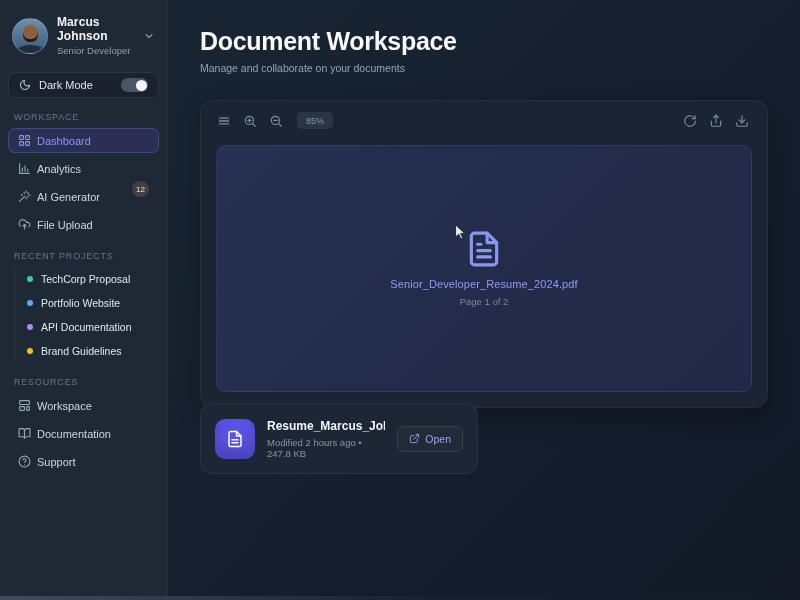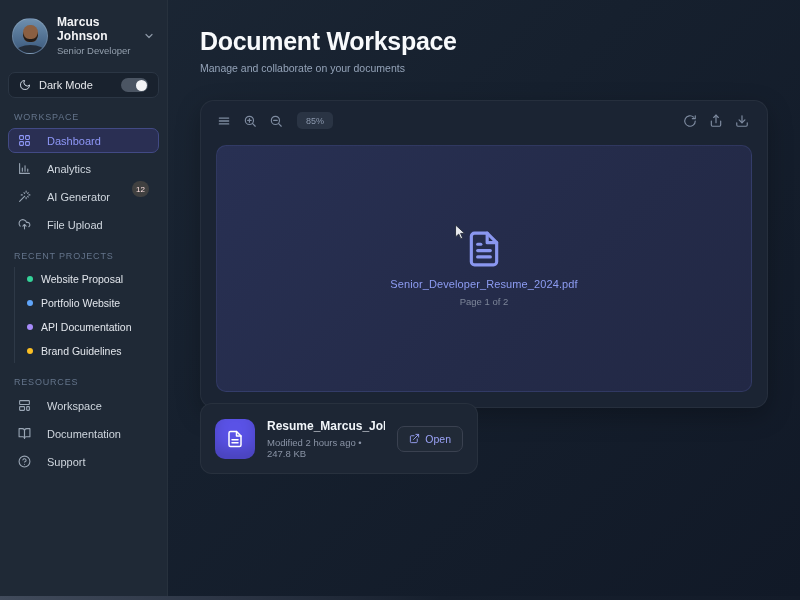--- a/index.html
+++ b/index.html
@@ -25,21 +25,21 @@
   .chev { color:#8b97a6; width:12px; height:12px; flex:0 0 12px; }
 
   .darkmode { display:flex; align-items:center; gap:8px; margin:6px 8px 4px 8px; height:26px;
               padding:0 10px; background:#19222e; border:1px solid #2b3644; border-radius:7px; }
   .darkmode .icon { width:12px; height:12px; color:#cbd5e1; }
   .darkmode-label { font-size:11px; color:#e5e7eb; flex:1; }
   .toggle { width:27px; height:14px; border-radius:7px; background:#4b5563; position:relative; cursor:pointer; }
   .toggle .knob { position:absolute; right:1.5px; top:1.5px; width:11px; height:11px; border-radius:50%; background:#f3f4f6; }
 
   .section-label { font-size:9px; letter-spacing:.09em; color:#64748b; margin:14px 14px 6px 14px; }
-  .nav-item { display:flex; align-items:center; gap:16px; margin:3px 8px; height:25px;
+  .nav-item { display:flex; align-items:center; gap:6px; margin:3px 8px; height:25px;
               padding:8px 9px; border-radius:7px; color:#cfd6de; border:1px solid transparent; cursor:pointer; }
   .nav-item .icon { width:13px; height:13px; color:#9aa6b5; }
   .nav-label { font-size:11px; }
   .nav-item.active { background:#2a2f53; border-color:#424a85; color:#8e97f7; }
   .nav-item.active .icon { color:#8e97f7; }
   .badge { margin-left:auto; min-width:16px; height:16px; border-radius:8px; background:#404040;
            color:#ffe2e2; font-size:8px; display:flex; align-items:center; justify-content:center; padding:0 4px;margin-top:41px; }
 
   .projects { margin:2px 8px 0 14px; border-left:1px solid #2e3947; padding-left:0; }
   .project-item { display:flex; align-items:center; gap:8px; height:24px; padding-left:12px; cursor:pointer; }
@@ -176,21 +176,21 @@
           </svg>
       </span>
       <span class="nav-label">File Upload</span>
     </div>
 
     <div class="section-label">RECENT PROJECTS</div>
 
     <div class="projects">
       <div class="project-item">
         <span class="dot" style="background: rgb(52, 211, 153);"></span>
-        <span class="project-label">Website Proposal</span>
+        <span class="project-label">TechCorp Proposal</span>
       </div>
       <div class="project-item">
         <span class="dot" style="background: rgb(96, 165, 250);"></span>
         <span class="project-label">Portfolio Website</span>
       </div>
       <div class="project-item">
         <span class="dot" style="background: rgb(167, 139, 250);"></span>
         <span class="project-label">API Documentation</span>
       </div>
       <div class="project-item">

